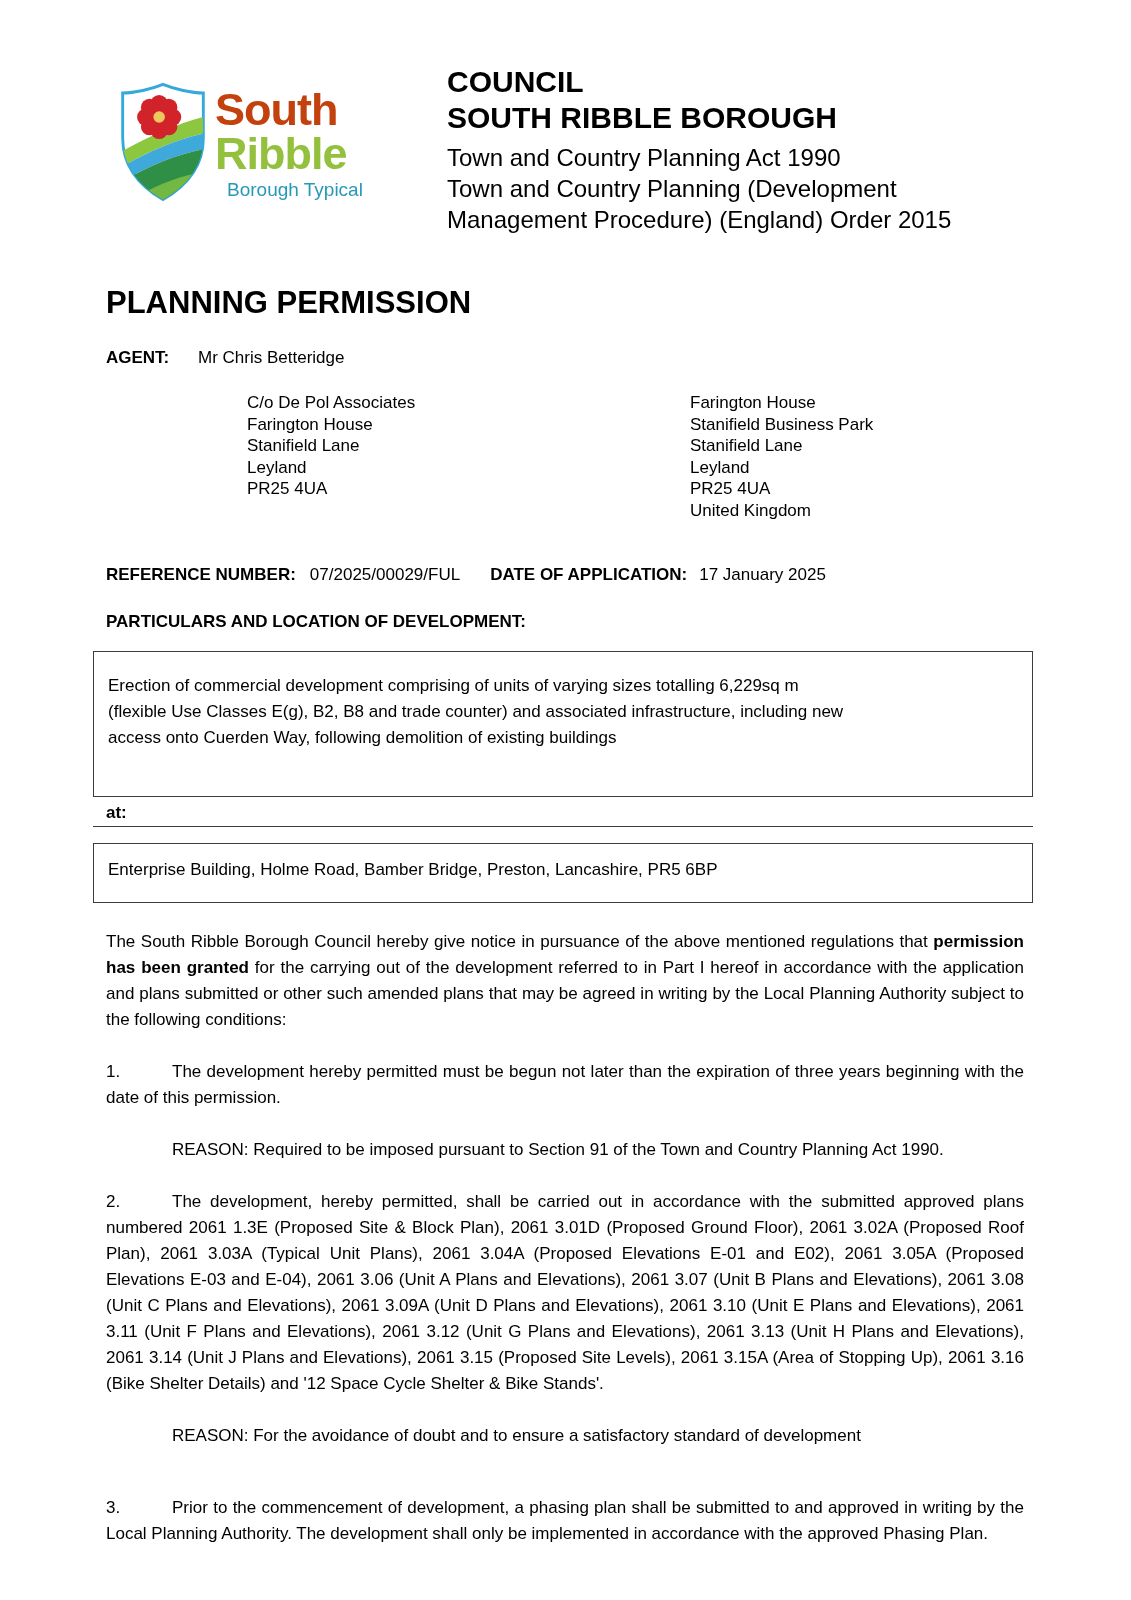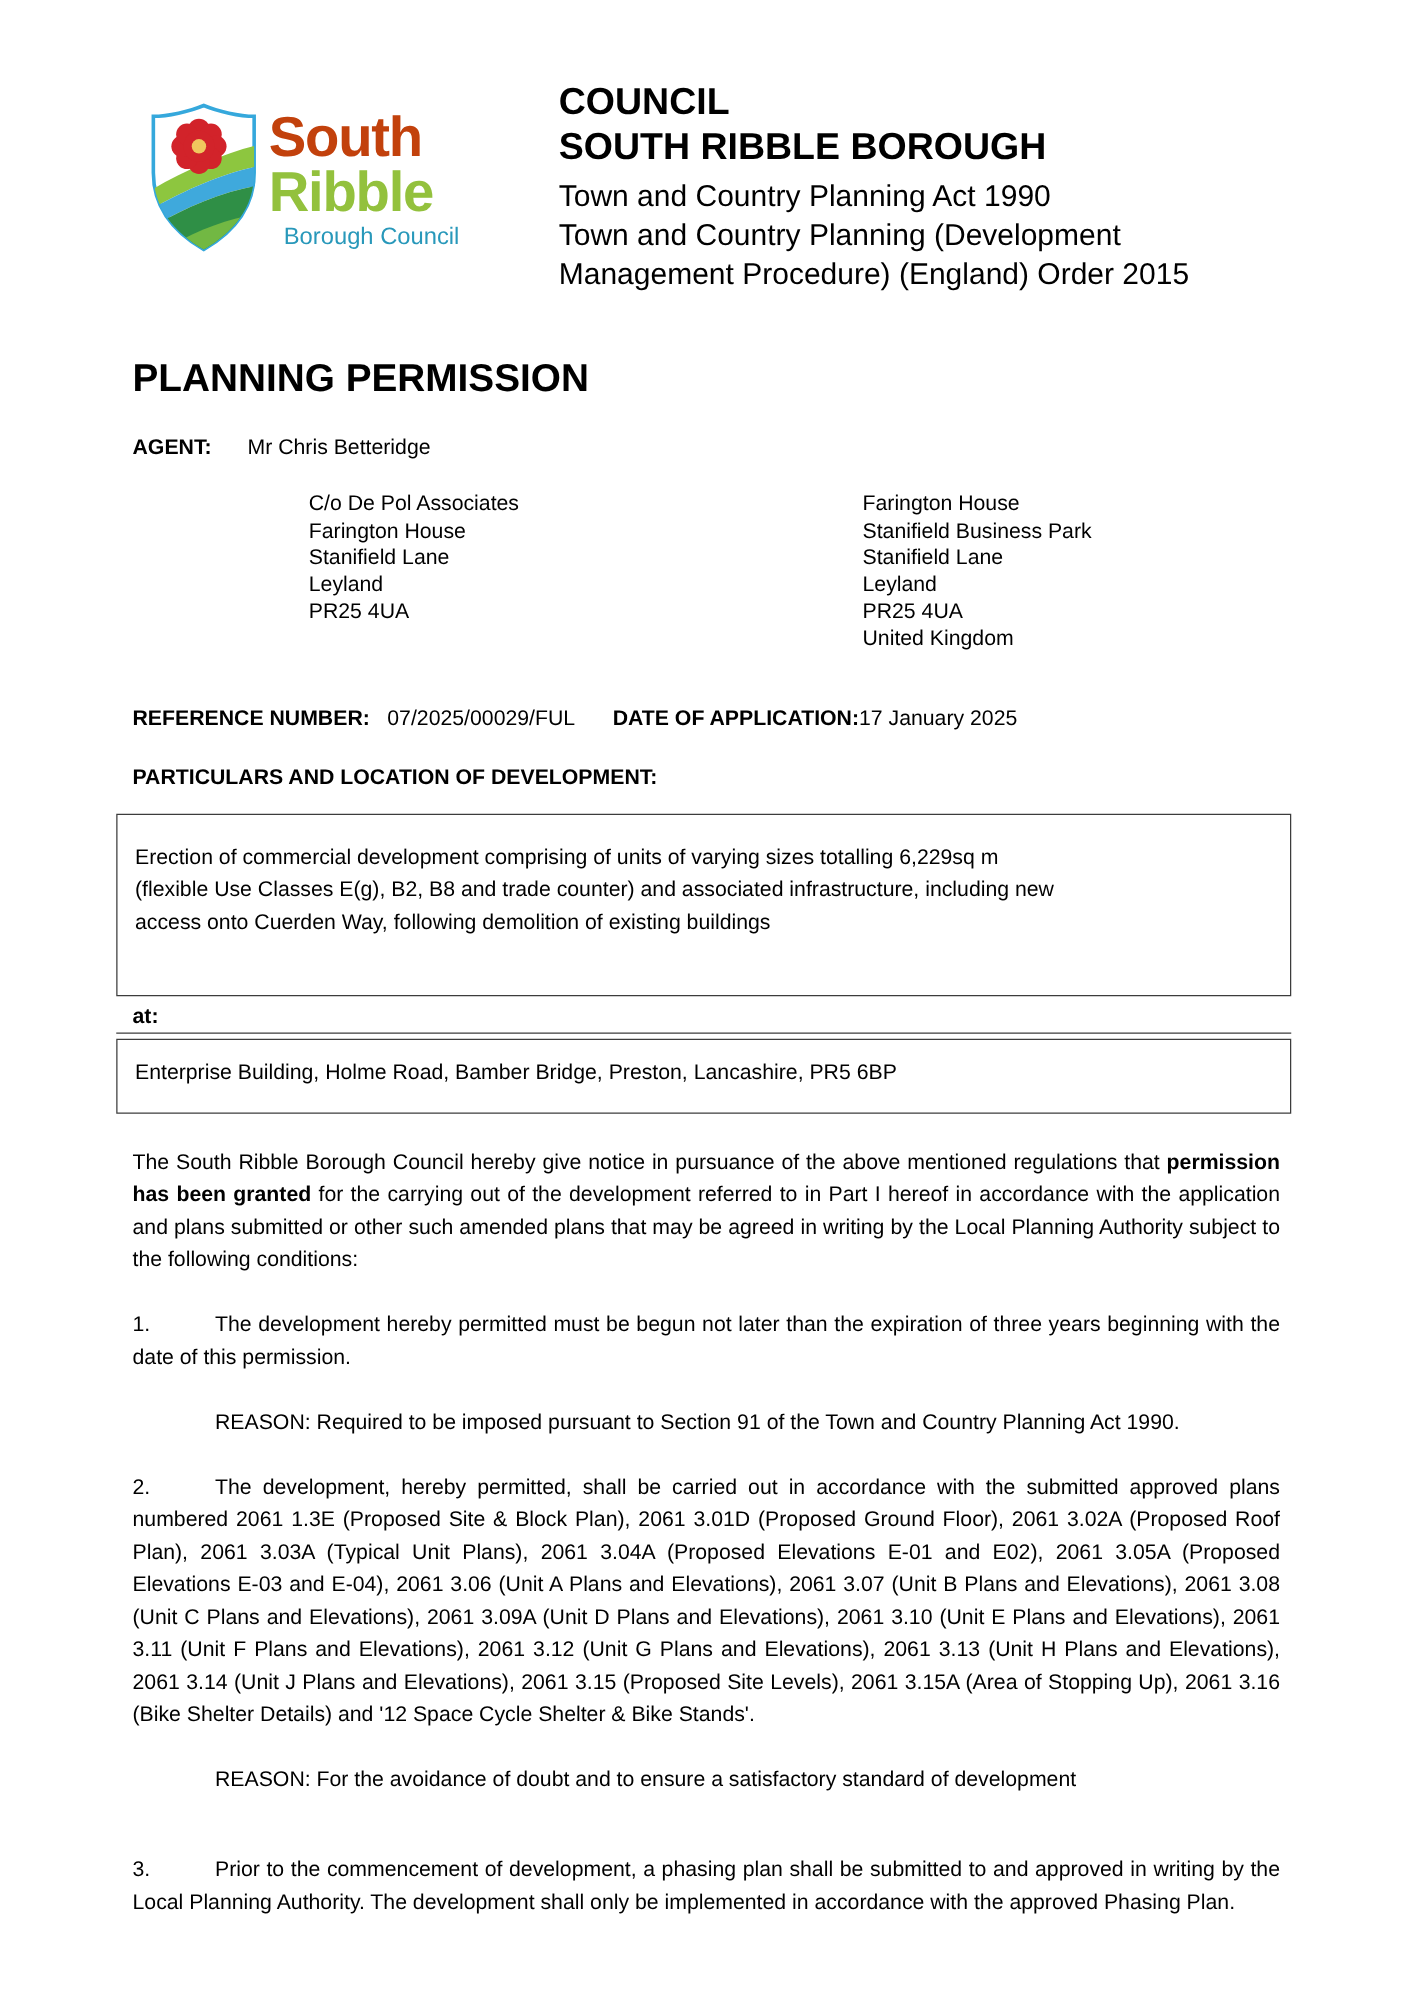--- a/index.html
+++ b/index.html
@@ -38,40 +38,40 @@
   .addresses-row { display: flex; margin-top: 24px; font-size: 17px; }
   .addr1 { margin-left: 141px; width: 353px; flex: none; }
   .addr2 { margin-left: 90px; }
   .addr-line { line-height: 21.5px; }
 
   
   .ref-row { margin-top: 44px; font-size: 17px; }
   .ref-label, .date-label { font-weight: bold; }
   .ref-value { margin-left: 14px; }
   .date-label { margin-left: 30px; }
-  .date-value { }
+  .date-value { margin-left: 12px; }
 
   .section-heading { margin-top: 27px; font-size: 17px; font-weight: bold; }
 
   
   .wide { margin-left: -13px; width: 940px; box-sizing: border-box; }
   .desc-box {
     margin-top: 19px;
     border: 1.5px solid #3c3c3c;
     padding: 21px 15px 45px 14px;
     font-size: 17px; line-height: 26px;
     white-space: pre-line;
   }
   .at-row {
     border-bottom: 1.5px solid #3c3c3c;
     padding: 6px 0 3px 13px;
     font-weight: bold; font-size: 17px;
   }
   .loc-box {
-    margin-top: 4px;
+    margin-top: 16px;
     border: 1.5px solid #3c3c3c;
     padding: 13px 15px 19px 14px;
     font-size: 17px; line-height: 26px;
   }
 
   
   .body-text { font-size: 17px; line-height: 26px; text-align: justify; margin: 0; }
   .notice { margin-top: 26px; }
   .condition { margin-top: 26px; }
   .condition-3 { margin-top: 46px; }
@@ -109,21 +109,21 @@
             <circle cx="-14" cy="0" r="9" fill="#d2232a"></circle>
             <circle cx="-10" cy="-10" r="9" fill="#d2232a"></circle>
             <circle cx="0" cy="0" r="13" fill="#d2232a"></circle>
             <circle cx="0" cy="0" r="6" fill="#f0c75e"></circle>
           </g>
         </svg>
       </span>
       <div class="logo-text">
         <div class="logo-word" style="color: #c2410c;">South</div>
         <div class="logo-word" style="color: rgb(147, 193, 61);">Ribble</div>
-        <div class="logo-sub" style="color: rgb(40, 152, 186);">Borough Council</div>
+        <div class="logo-sub" style="color: rgb(40, 152, 186);">Borough Typical</div>
       </div>
     </div>
     <div class="header-right">
       <div class="council-name">
         <div>COUNCIL</div>
         <div>SOUTH RIBBLE BOROUGH</div>
       </div>
       <div class="subtitle-block">
         <div class="subtitle-line">Town and Country Planning Act 1990</div>
         <div class="subtitle-line">Town and Country Planning (Development</div>

